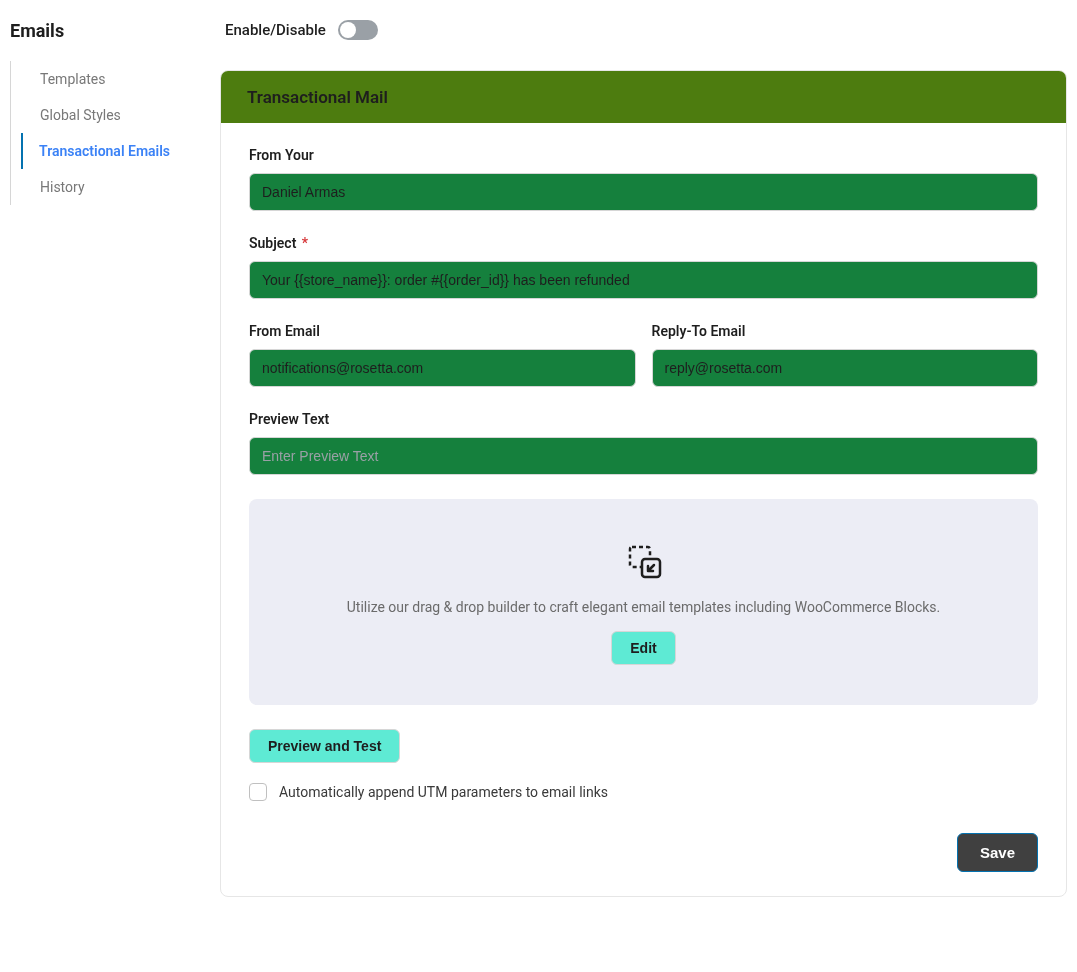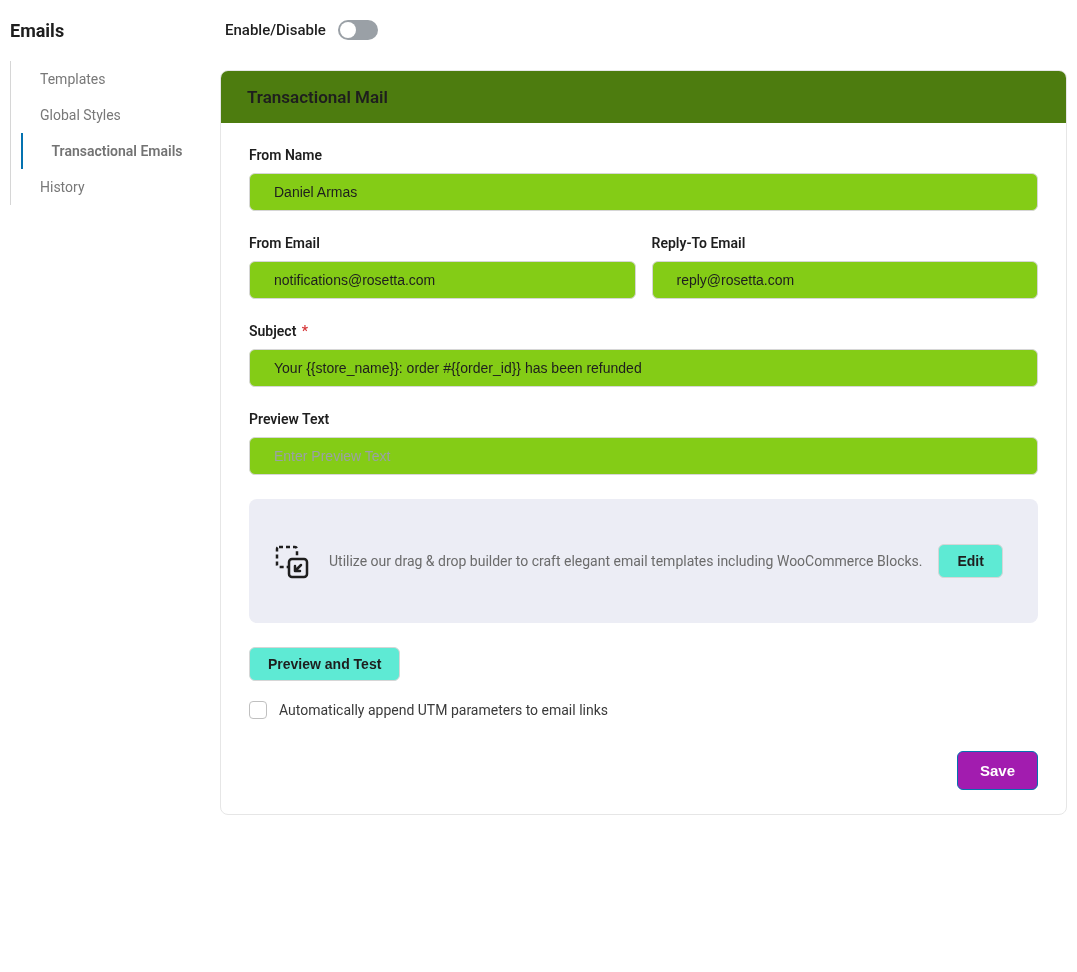--- a/index.html
+++ b/index.html
@@ -32,25 +32,24 @@
       padding-left: 11px;
     }
     .sidebar-item {
       padding: 10px 0 10px 16px;
       color: #787878;
       cursor: pointer;
       margin-left: 0px;
       border-left: 2px solid transparent;
     }
     .sidebar-item.active {
-      color: #737373;
+      color: #3b82f6;
       font-weight: 600;
       border-left: 2px solid #0472b0;
       margin-left: -1px;
-      text-align: center;
     }
     .main {
       flex: 1;
       padding-left: 15px;
     }
     .page-header {
       display: flex;
       align-items: center;
       justify-content: space-between;
       margin-bottom: 30px;
@@ -130,35 +129,36 @@
       font-weight: 600;
       color: #1e1e1e;
       margin-bottom: 10px;
     }
     .required {
       color: #d63638;
       margin-left: 2px;
     }
     .form-input {
       width: 100%;
-      padding: 10px 24px;
+      padding: 10px 12px;
       border: 1px solid #d6d6d6;
       border-radius: 6px;
       font-size: 14px;
       color: #1e1e1e;
-      background: #84cc16;
+      background: #15803d;
     }
     .form-input::placeholder {
       color: #9aa0a6;
     }
     .builder-box {
       background: #ecedf5;
       border-radius: 8px;
       padding: 40px 20px;
       display: flex;
+      flex-direction: column;
       align-items: center;
       gap: 16px;
       margin-bottom: 24px;
     }
     .builder-icon {
       width: 44px;
       height: 44px;
       display: flex;
       align-items: center;
       justify-content: center;
@@ -172,21 +172,21 @@
       padding: 8px 18px;
       border: 1px solid #d6d6d6;
       border-radius: 6px;
       background: #5eead4;
       font-size: 14px;
       font-weight: 600;
       color: #1e1e1e;
       cursor: pointer;
     }
     .btn-primary {
-      background: #a21caf;
+      background: #404040;
       color: #fff;
       border-color: #0472b0;
       padding: 10px 22px;
       font-size: 15px;
     }
     .preview-test-wrap {
       margin-bottom: 20px;
     }
     .checkbox-row {
       display: flex;
@@ -241,47 +241,47 @@
         </div>
       </div>
     </div>
 
     <div class="card">
       <div class="card-header">Transactional Mail</div>
       <div class="card-body">
 
         <div class="form-row">
           <div class="form-group full">
-            <label class="form-label">From Name</label>
+            <label class="form-label">From Your</label>
             <input type="text" class="form-input" value="Daniel Armas" style="">
-          </div>
-        </div>
-
-        <div class="form-row">
-          <div class="form-group">
-            <label class="form-label">From Email</label>
-            <input type="text" class="form-input" value="notifications@rosetta.com" style="">
-          </div>
-          <div class="form-group">
-            <label class="form-label">Reply-To Email</label>
-            <input type="text" class="form-input" value="reply@rosetta.com" style="">
           </div>
         </div>
 
         <div class="form-row">
           <div class="form-group full">
             <label class="form-label">
               <span>Subject</span>
               <span class="required">*</span>
             </label>
             <input type="text" class="form-input" value="Your {{store_name}}: order #{{order_id}} has been refunded" style="">
           </div>
         </div>
 
         <div class="form-row">
+          <div class="form-group">
+            <label class="form-label">From Email</label>
+            <input type="text" class="form-input" value="notifications@rosetta.com" style="">
+          </div>
+          <div class="form-group">
+            <label class="form-label">Reply-To Email</label>
+            <input type="text" class="form-input" value="reply@rosetta.com" style="">
+          </div>
+        </div>
+
+        <div class="form-row">
           <div class="form-group full">
             <label class="form-label">Preview Text</label>
             <input type="text" class="form-input" placeholder="Enter Preview Text" style="">
           </div>
         </div>
 
         <div class="builder-box">
           <div class="builder-icon">
             <svg width="44" height="44" viewBox="0 0 44 44" fill="none">
               <rect x="8" y="8" width="20" height="20" rx="2" stroke="#1e1e1e" stroke-width="2.5" stroke-dasharray="4 3"></rect>

